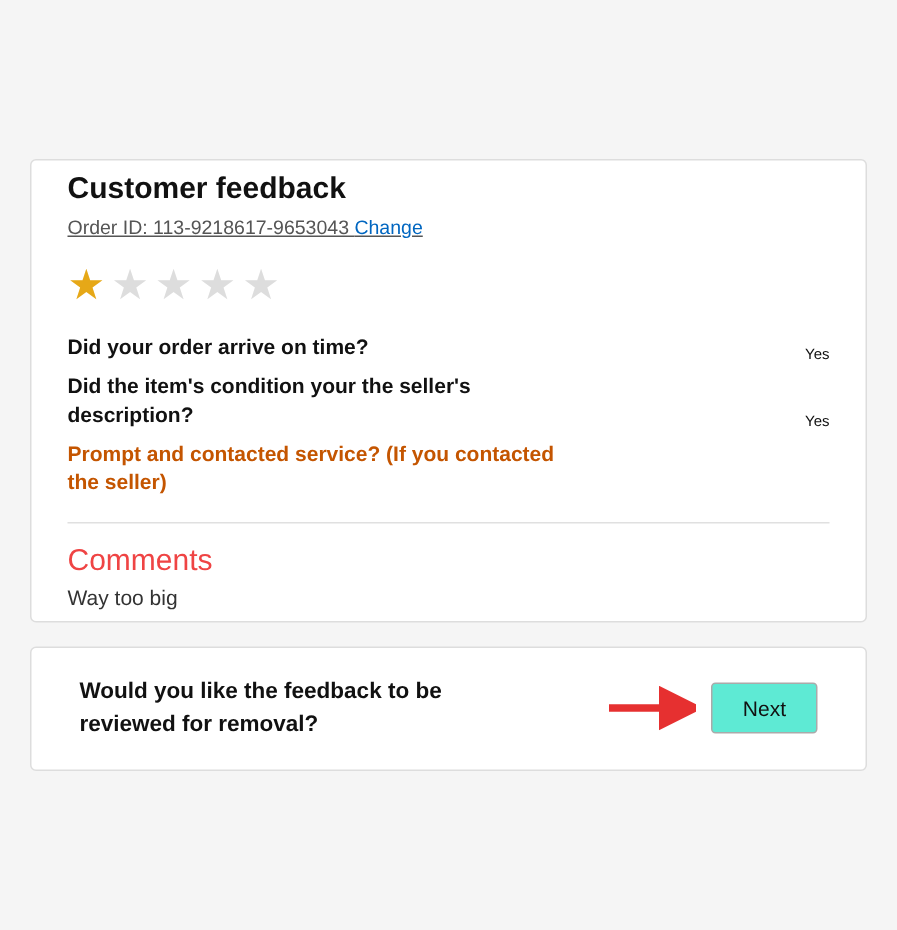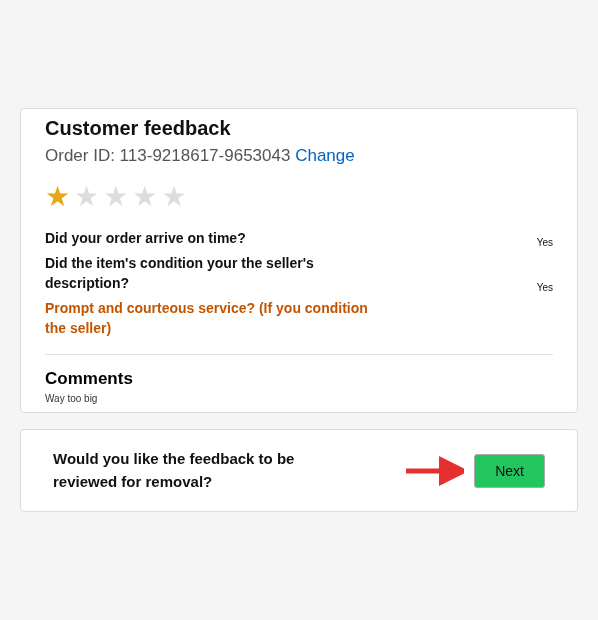--- a/index.html
+++ b/index.html
@@ -23,23 +23,24 @@
       padding: 8px 24px;
       margin-bottom: 16px;
     }
     .card-title {
       font-size: 20px;
       font-weight: bold;
       color: #111;
       margin-bottom: 6px;
     }
     .order-id-row {
-      font-size: 17px;
+      font-size: 13px;
       color: #555;
       margin-bottom: 14px;
+      text-decoration: underline;
     }
     .change-link {
       color: #0066c0;
       cursor: pointer;
       text-decoration: none;
     }
     .stars-row {
       display: flex;
       gap: 4px;
       margin-bottom: 16px;
@@ -75,27 +76,27 @@
       font-size: 10px;
       color: #111;
       white-space: nowrap;
     }
     .divider {
       border: none;
       border-top: 1px solid #e0e0e0;
       margin: 14px 0;
     }
     .comments-section .comments-label {
-      font-size: 17px;
-      font-weight: bold;
-      color: #000000;
+      font-size: 20px;
+      font-weight: normal;
+      color: #ef4444;
       margin-bottom: 4px;
     }
     .comments-section .comments-value {
-      font-size: 10px;
+      font-size: 14px;
       color: #333;
     }
     .removal-section {
       background: #fff;
       border: 1px solid #ddd;
       border-radius: 4px;
       padding: 18px 32px;
       display: flex;
       align-items: center;
       justify-content: space-between;
@@ -116,21 +117,21 @@
     .arrow-icon {
       position: relative;
       width: 60px;
       height: 30px;
     }
     .arrow-icon svg {
       width: 60px;
       height: 30px;
     }
     .next-button {
-      background: #22c55e;
+      background: #5eead4;
       border: 1px solid #aaa;
       border-radius: 3px;
       padding: 8px 20px;
       font-size: 14px;
       cursor: pointer;
       color: #111;
       white-space: nowrap;
     }
   </style>
 </head>
@@ -159,21 +160,21 @@
 
     <div class="question-row">
           <span class="question-text">Did your order arrive on time?</span>
           <span class="answer-text">Yes</span>
         </div>
         <div class="question-row">
           <span class="question-text">Did the item's condition your the seller's description?</span>
           <span class="answer-text">Yes</span>
         </div>
         <div class="question-row">
-          <span class="question-text highlighted">Prompt and courteous service? (If you condition the seller)</span>
+          <span class="question-text highlighted">Prompt and contacted service? (If you contacted the seller)</span>
         </div>
       </div>
 
     <hr class="divider">
 
     <div class="comments-section">
       <div class="comments-label">Comments</div>
       <div class="comments-value">Way too big</div>
     </div>
   </div>

